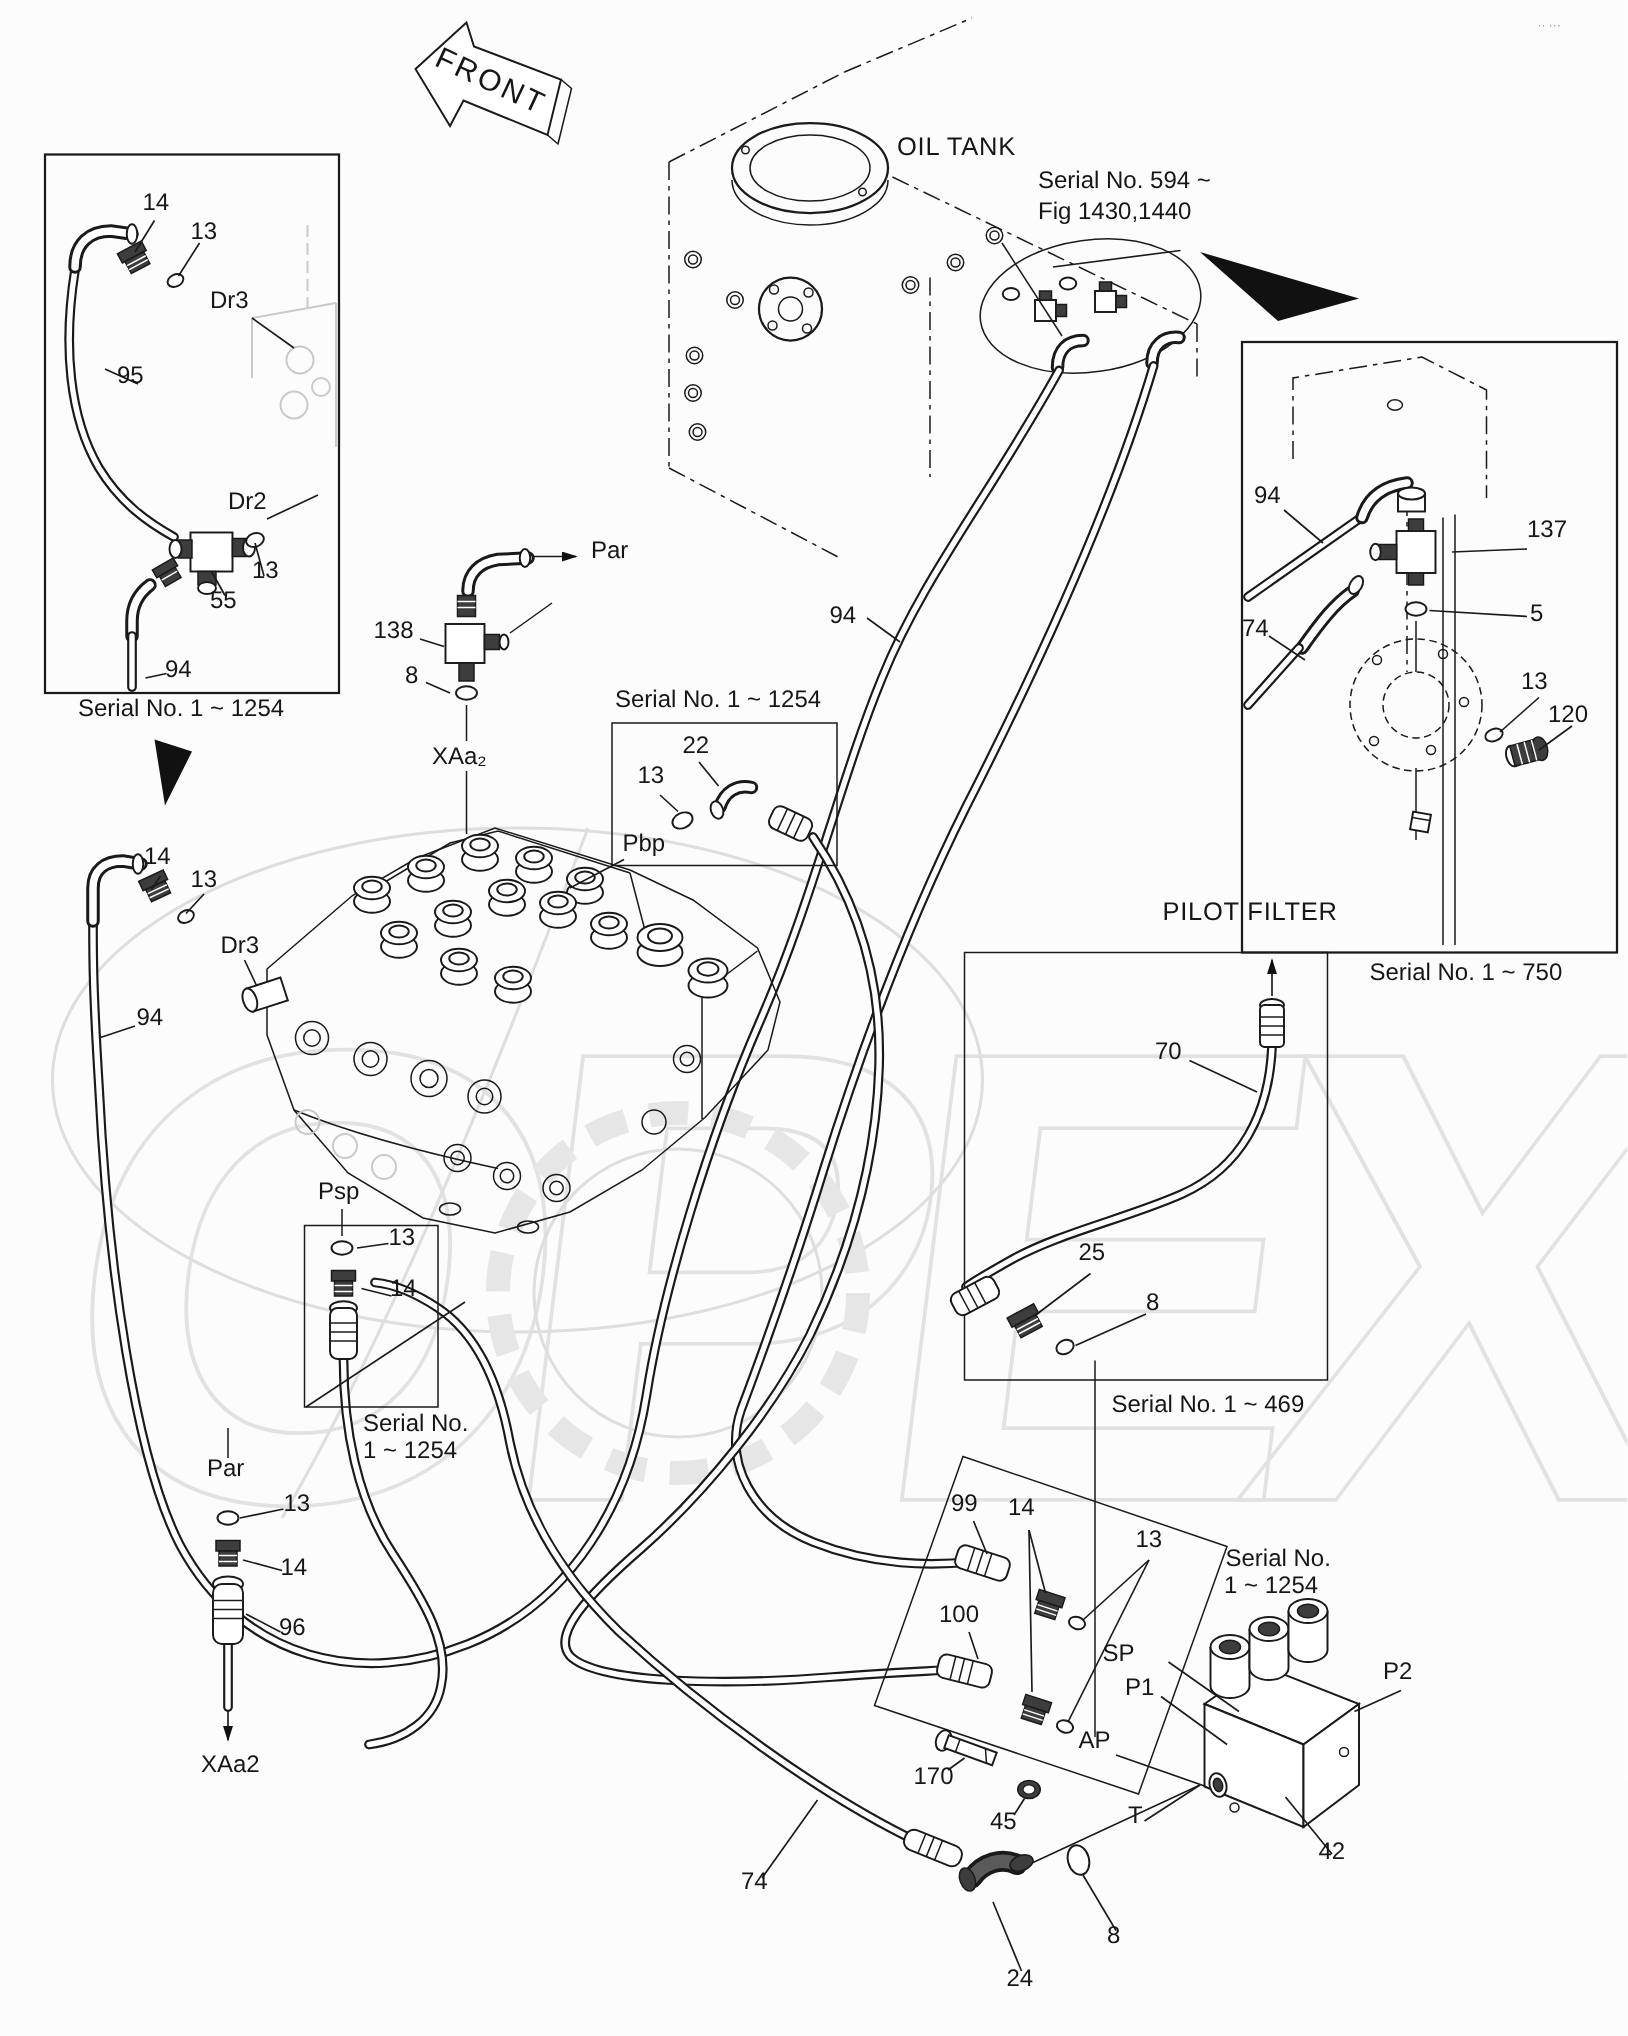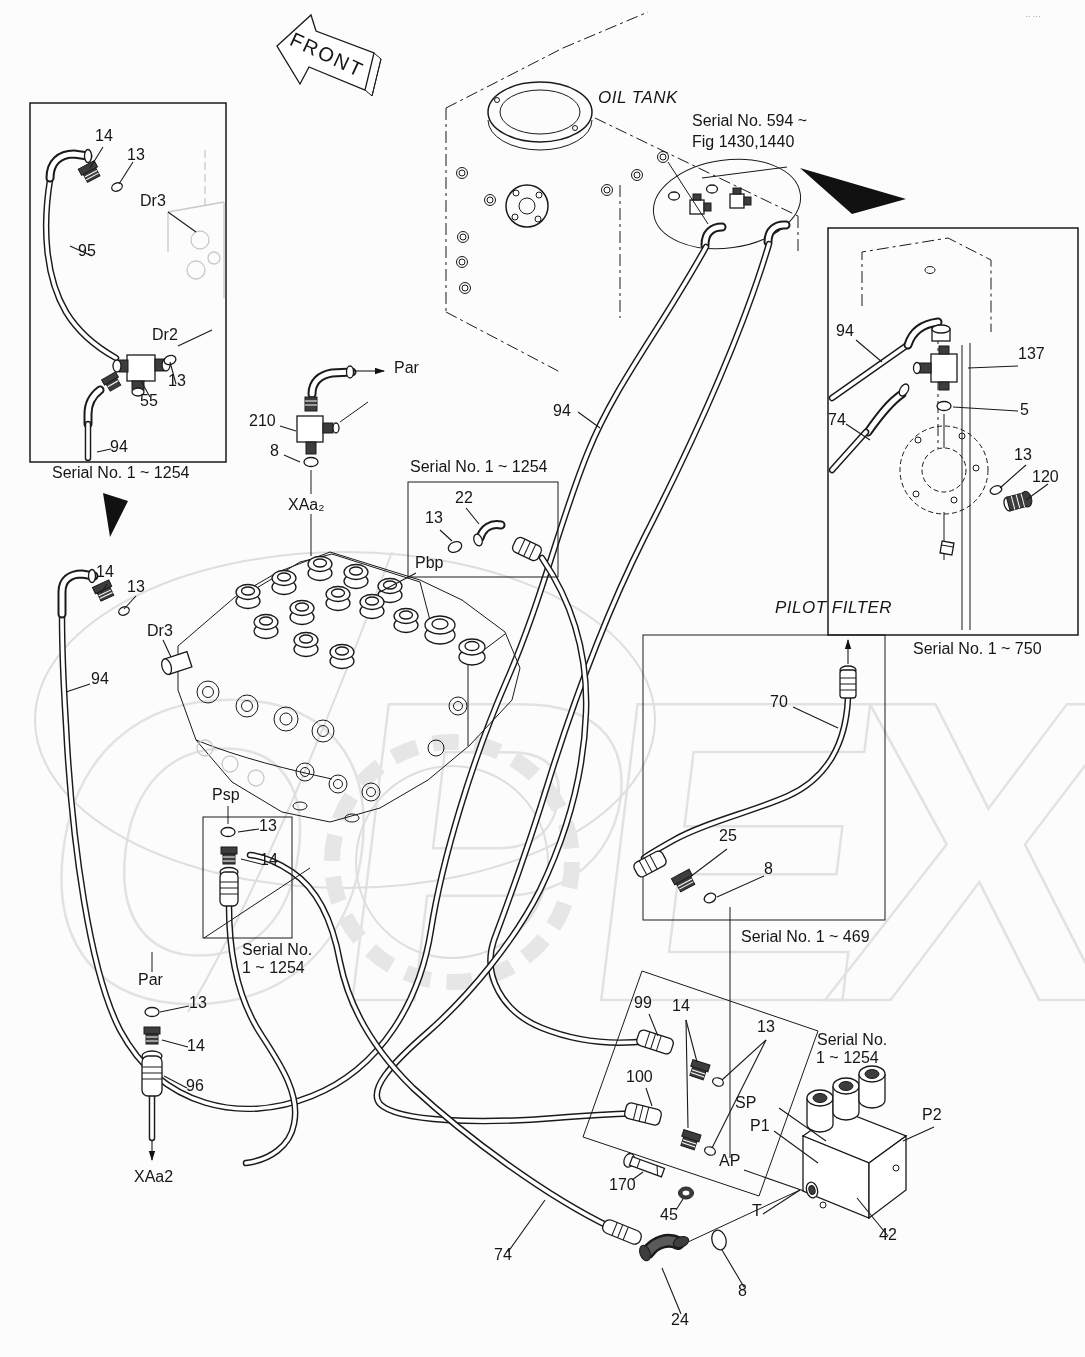--- a/index.html
+++ b/index.html
@@ -1,20 +1,20 @@
 <!DOCTYPE html>
 <html><head>
 <meta charset="utf-8">
 <style>
   html,body{margin:0;padding:0;background:#fff;}
   #stage{position:relative;width:1085px;height:1357px;background:#fcfcfc;overflow:hidden;
          font-family:"Liberation Sans", sans-serif;color:#1a1a1a;}
   #art{position:absolute;left:0;top:0;}
   .lbl{position:absolute;font-size:16px;line-height:1.15;white-space:nowrap;color:#161616;}
-  .big{font-size:17px;letter-spacing:0.5px;font-style:italic;}
+  .big{font-size:17px;letter-spacing:0.5px;}
   .front{font-size:20px;letter-spacing:2px;transform:rotate(25deg);transform-origin:left top;}
   .tiny{font-size:8px;color:#9a9a9a;}
   
   .ln{stroke:#1a1a1a;stroke-width:1.5;fill:none;}
   .lnt{stroke:#1a1a1a;stroke-width:1;fill:none;}
   .dash{stroke-dasharray:12 4 3 4;}
   .dsh2{stroke-dasharray:5 3;}
   .hoseO{stroke:#1a1a1a;stroke-width:6.5;fill:none;stroke-linecap:round;}
   .hoseI{stroke:#ffffff;stroke-width:3.6;fill:none;stroke-linecap:round;}
   .elbO{stroke:#1a1a1a;stroke-width:9;fill:none;stroke-linecap:round;}
@@ -603,21 +603,21 @@
 
 <div class="lbl" style="left:836px;top:322px">94</div>
 <div class="lbl" style="left:1018px;top:345px">137</div>
 <div class="lbl" style="left:828px;top:411px">74</div>
 <div class="lbl" style="left:1020px;top:401px">5</div>
 <div class="lbl" style="left:1014px;top:446px">13</div>
 <div class="lbl" style="left:1032px;top:468px">120</div>
 <div class="lbl" style="left:913px;top:640px">Serial No. 1 ~ 750</div>
 
 <div class="lbl" style="left:394px;top:359px">Par</div>
-<div class="lbl" style="left:249px;top:412px">210</div>
+<div class="lbl" style="left:249px;top:412px">138</div>
 <div class="lbl" style="left:270px;top:442px">8</div>
 <div class="lbl" style="left:288px;top:496px">XAa₂</div>
 
 <div class="lbl" style="left:410px;top:458px">Serial No. 1 ~ 1254</div>
 <div class="lbl" style="left:455px;top:489px">22</div>
 <div class="lbl" style="left:425px;top:509px">13</div>
 <div class="lbl" style="left:415px;top:554px">Pbp</div>
 
 <div class="lbl" style="left:96px;top:563px">14</div>
 <div class="lbl" style="left:127px;top:578px">13</div>

